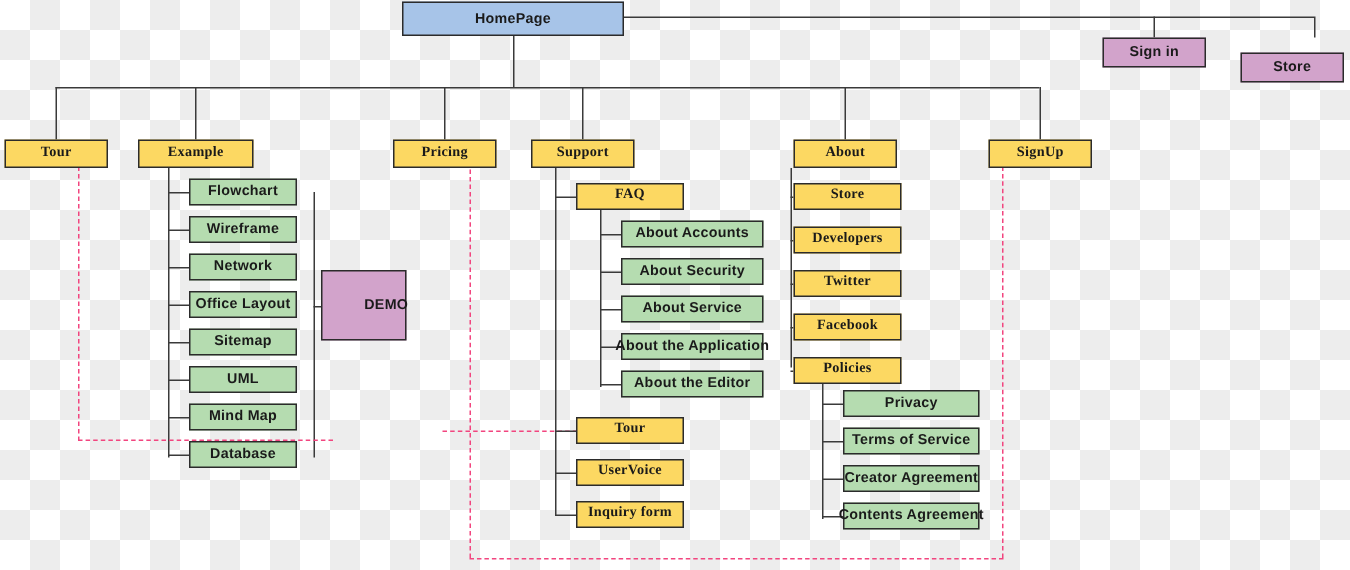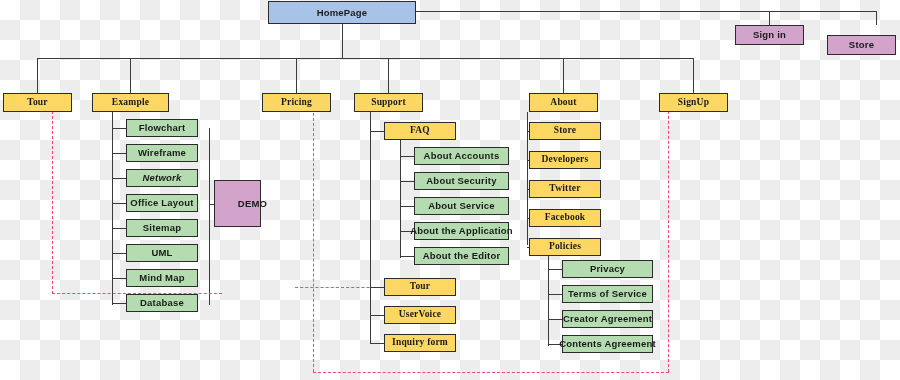--- a/index.html
+++ b/index.html
@@ -100,29 +100,29 @@
   <div class="node n-purple" style="left:735px;top:25px;width:69px;height:20px;">Sign in</div>
   <div class="node n-purple" style="left:827px;top:25px;width:69px;height:20px;margin-top:10px;">Store</div>
 
   <div class="node n-yellow" style="left:3px;top:93px;width:69px;height:19px;">Tour</div>
   <div class="node n-yellow" style="left:92px;top:93px;width:77px;height:19px;">Example</div>
   <div class="node n-yellow" style="left:262px;top:93px;width:69px;height:19px;">Pricing</div>
   <div class="node n-yellow" style="left:354px;top:93px;width:69px;height:19px;">Support</div>
   <div class="node n-yellow" style="left:529px;top:93px;width:69px;height:19px;">About</div>
   <div class="node n-yellow" style="left:659px;top:93px;width:69px;height:19px;">SignUp</div>
 
-  <div class="node n-purple" style="left:214px;top:180px;width:47px;height:47px;padding-left:30px;">DEMO</div>
+  <div class="node n-purple" style="left:214px;top:180px;width:57px;height:47px;padding-left:30px;">DEMO</div>
 
   <div id="example-children">
       <div class="ln h" style="left: 112px; top: 128px; width: 14px;"></div>
       <div class="node n-green" style="left: 126px; top: 119px; width: 72px; height: 18px;">Flowchart</div>
       <div class="ln h" style="left: 112px; top: 153px; width: 14px;"></div>
       <div class="node n-green" style="left: 126px; top: 144px; width: 72px; height: 18px;">Wireframe</div>
       <div class="ln h" style="left: 112px; top: 178px; width: 14px;"></div>
-      <div class="node n-green" style="left: 126px; top: 169px; width: 72px; height: 18px; font-style: italic;">Network</div>
+      <div class="node n-green" style="left: 126px; top: 169px; width: 72px; height: 18px;">Network</div>
       <div class="ln h" style="left: 112px; top: 203px; width: 14px;"></div>
       <div class="node n-green" style="left: 126px; top: 194px; width: 72px; height: 18px;">Office Layout</div>
       <div class="ln h" style="left: 112px; top: 228px; width: 14px;"></div>
       <div class="node n-green" style="left: 126px; top: 219px; width: 72px; height: 18px;">Sitemap</div>
       <div class="ln h" style="left: 112px; top: 253px; width: 14px;"></div>
       <div class="node n-green" style="left: 126px; top: 244px; width: 72px; height: 18px;">UML</div>
       <div class="ln h" style="left: 112px; top: 278px; width: 14px;"></div>
       <div class="node n-green" style="left: 126px; top: 269px; width: 72px; height: 18px; text-align: right;">Mind Map</div>
       <div class="ln h" style="left: 112px; top: 303px; width: 14px;"></div>
       <div class="node n-green" style="left: 126px; top: 294px; width: 72px; height: 18px;">Database</div>

